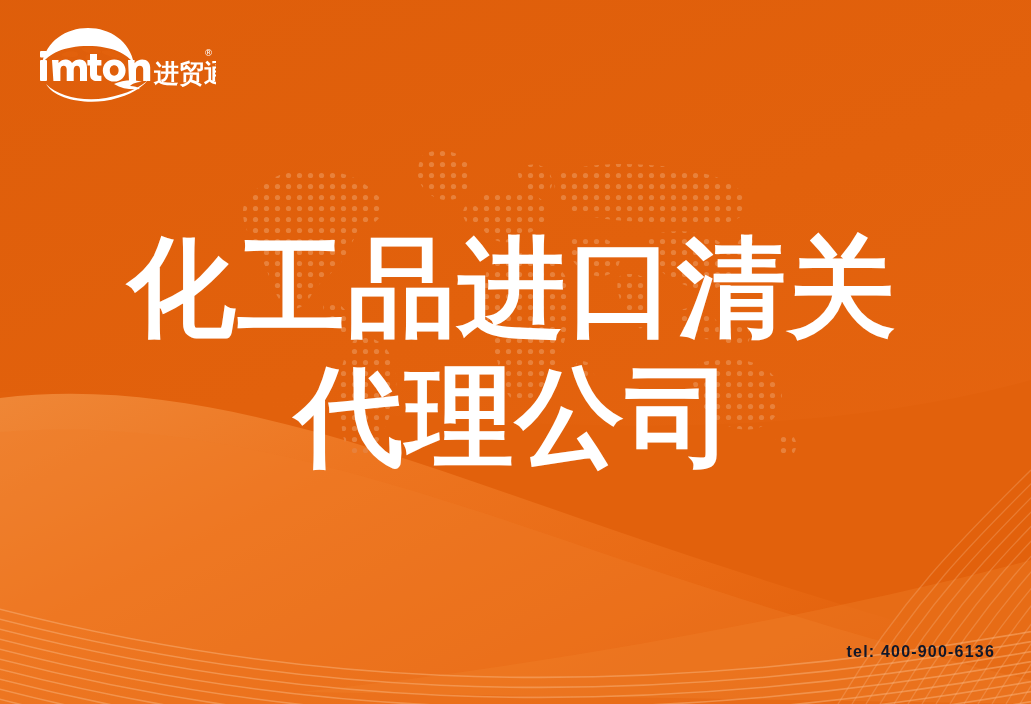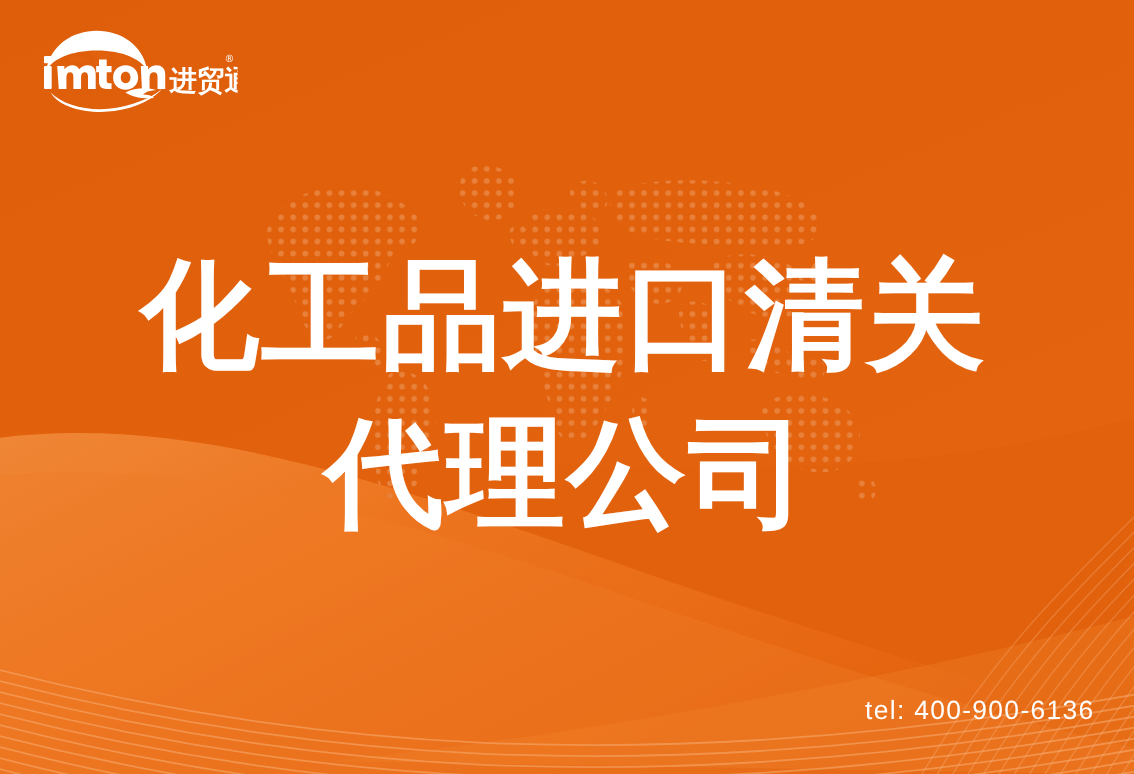--- a/index.html
+++ b/index.html
@@ -50,29 +50,29 @@
     letter-spacing:2px;
     line-height:1.12;
     text-shadow:0 0 1px rgba(255,255,255,.12);
   }
   #headline .hl-line{
     display:block;
     font-size:108px;
     white-space:nowrap;
   }
   #hl-line-1{ margin-left:-6px; }
-  #hl-line-2{ margin-top:22px; }
+  #hl-line-2{ margin-top:8px; }
 
   
   #phone{
     position:absolute;
     right:36px; bottom:43px;
-    color:#ffffff;
-    font-size:24px;
-    font-weight:400;
+    color:#0f172a;
+    font-size:16px;
+    font-weight:700;
     letter-spacing:1.2px;
     white-space:nowrap;
   }
 </style>
 </head>
 <body>
 
 <div id="banner">
 
   <div class="bg-layer" id="bg-base"></div>

